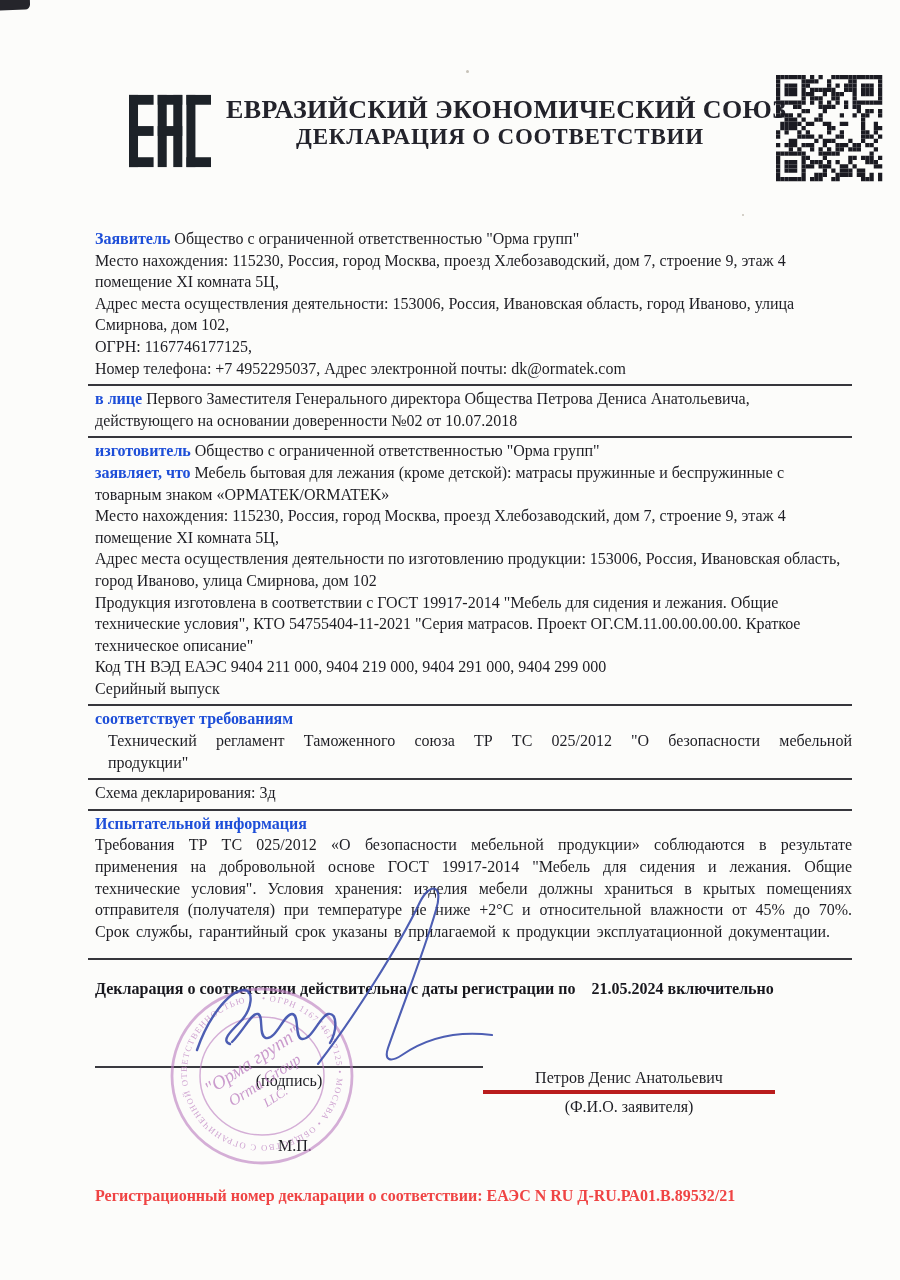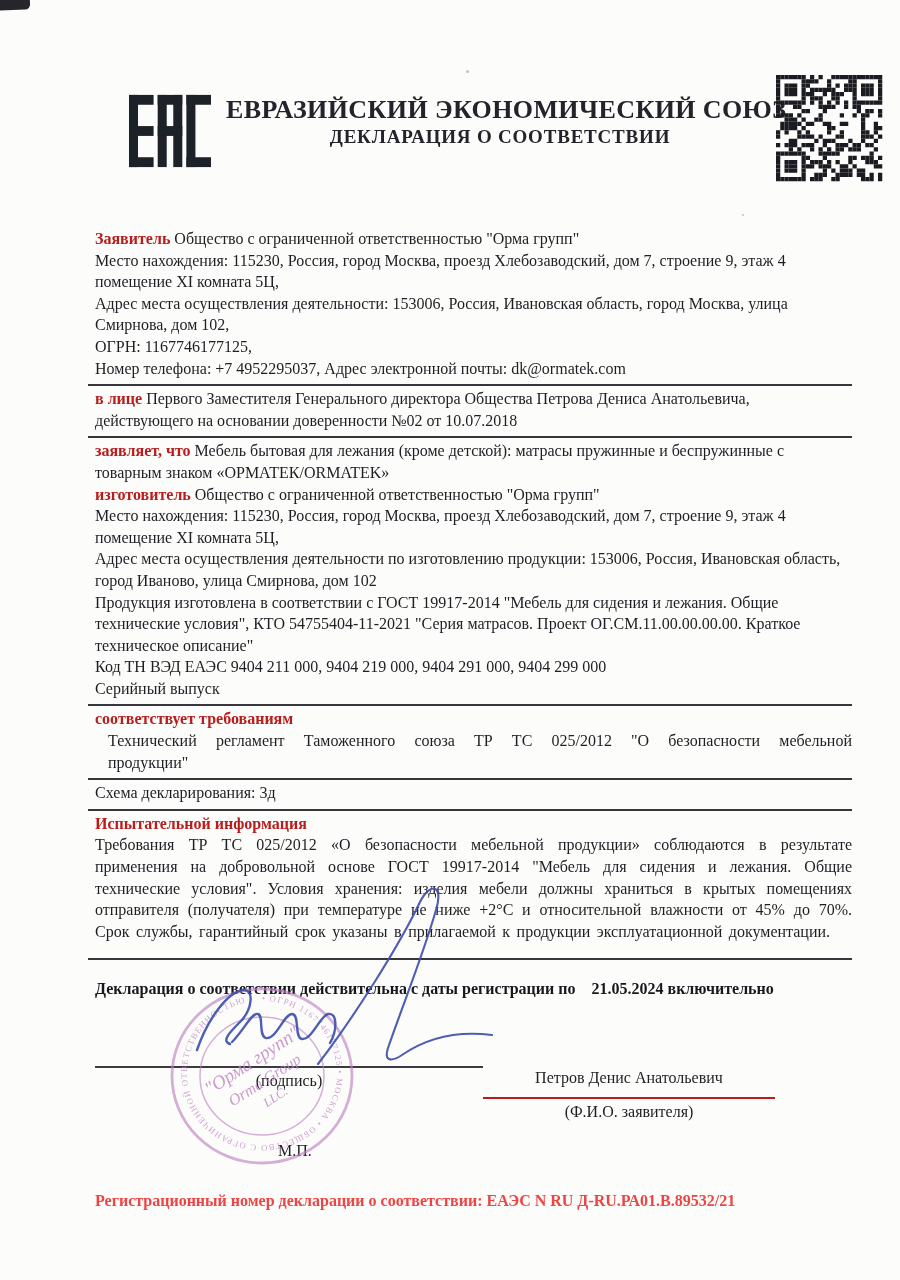--- a/index.html
+++ b/index.html
@@ -11,45 +11,45 @@
     color:#1e1e24; font-size:16px; line-height:21.6px;
   }
   .corner-artifact{ position:absolute; left:-4px; top:-3px; width:34px; height:13px;
     background:#25252b; transform:rotate(-2deg); border-radius:0 0 5px 2px; }
   .speck{ position:absolute; width:3px; height:3px; background:#b9b3a8; border-radius:50%; opacity:.8; }
 
   
   .eac-logo{ position:absolute; left:129px; top:89px; }
   .title-block{ position:absolute; left:226px; top:99px; width:548px; text-align:center; font-weight:bold; color:#23232b; }
   .title-line1{ font-size:26px; letter-spacing:.4px; white-space:nowrap; }
-  .title-line2{ font-size:19px; letter-spacing:.8px; margin-top:5px; white-space:nowrap; }
+  .title-line2{ font-size:23px; letter-spacing:.8px; margin-top:5px; white-space:nowrap; }
   .qr{ position:absolute; left:776px; top:73px; }
 
   
   .doc{ position:absolute; left:95px; top:226px; width:757px; }
   .sec{ border-bottom:2px solid #36363c; padding:2px 0 5px; margin-left:-7px; padding-left:7px; padding-right:0; }
   p.ln{ margin:0; }
-  b{ color:#b91c1c;margin-top:40px; }
+  b{ color:#1d4ed8;margin-top:40px; }
   .just{ text-align:justify; }
   .ws-wide{ word-spacing:13px; }
   .ws-med{ word-spacing:4.5px; }
   .ws-sm{ word-spacing:2.5px; }
   .indent{ padding-left:13px; }
   .gap-top{ margin-top:10px; }
   .gap-top-lg{ margin-top:22px; }
 
   
   .validity{ margin-top:18px; font-weight:bold; color:#17171d; }
   .validity .date{ margin-left:16px; }
   .sig-row{ display:flex; justify-content:flex-start; margin-top:46px; }
   .sig-cell-left{ width:388px; }
   .sig-line{ height:22px; border-bottom:2px solid #3a3a40; }
   .sig-caption{ text-align:center; margin-top:2px; }
   .sig-cell-right{ width:292px; margin-right:28px; }
-  .fio-name{ text-align:center; border-bottom:2px solid #b91c1c; padding-bottom:8px; }
+  .fio-name{ text-align:center; border-bottom:4px solid #b91c1c; padding-bottom:1px; }
   .mp{ margin:18px 0 12px 183px; }
   .registration{ margin-top:28px; font-weight:bold; color:#ef4444; }
 
   .overlay{ position:absolute; pointer-events:none; }
 </style>
 </head>
 <body>
 
 <div class="page">
 
@@ -394,32 +394,32 @@
       <rect x="89.25" y="104.00" width="4.25" height="4.25" fill="#1b1b22"></rect>
       <rect x="93.50" y="104.00" width="4.25" height="4.25" fill="#1b1b22"></rect>
       <rect x="102.00" y="104.00" width="4.25" height="4.25" fill="#1b1b22"></rect>
     </svg>
 
   <div class="doc">
 
     <div class="sec">
       <p class="ln"><b>Заявитель</b> <span>Общество с ограниченной ответственностью "Орма групп"</span></p>
       <p class="ln">Место нахождения: 115230, Россия, город Москва, проезд Хлебозаводский, дом 7, строение 9, этаж 4 помещение XI комната 5Ц,</p>
-      <p class="ln">Адрес места осуществления деятельности: 153006, Россия, Ивановская область, город Москва, улица Смирнова, дом 102,</p>
+      <p class="ln">Адрес места осуществления деятельности: 153006, Россия, Ивановская область, город Иваново, улица Смирнова, дом 102,</p>
       <p class="ln">ОГРН: 1167746177125,</p>
       <p class="ln">Номер телефона: +7 4952295037, Адрес электронной почты: dk@ormatek.com</p>
     </div>
 
     <div class="sec">
       <p class="ln"><b>в лице</b> <span>Первого Заместителя Генерального директора Общества Петрова Дениса Анатольевича, действующего на основании доверенности №02 от 10.07.2018</span></p>
     </div>
 
     <div class="sec">
+      <p class="ln"><b>изготовитель</b> <span>Общество с ограниченной ответственностью "Орма групп"</span></p>
       <p class="ln"><b>заявляет, что</b> <span>Мебель бытовая для лежания (кроме детской): матрасы пружинные и беспружинные с товарным знаком «ОРМАТЕК/ORMATEK»</span></p>
-      <p class="ln"><b>изготовитель</b> <span>Общество с ограниченной ответственностью "Орма групп"</span></p>
       <p class="ln">Место нахождения: 115230, Россия, город Москва, проезд Хлебозаводский, дом 7, строение 9, этаж 4 помещение XI комната 5Ц,</p>
       <p class="ln">Адрес места осуществления деятельности по изготовлению продукции: 153006, Россия, Ивановская область, город Иваново, улица Смирнова, дом 102</p>
       <p class="ln">Продукция изготовлена в соответствии с ГОСТ 19917-2014 "Мебель для сидения и лежания. Общие технические условия", КТО 54755404-11-2021 "Серия матрасов. Проект ОГ.СМ.11.00.00.00.00. Краткое техническое описание"</p>
       <p class="ln">Код ТН ВЭД ЕАЭС 9404 211 000, 9404 219 000, 9404 291 000, 9404 299 000</p>
       <p class="ln">Серийный выпуск</p>
     </div>
 
     <div class="sec">
       <p class="ln"><b>соответствует требованиям</b></p>
       <p class="ln just ws-wide indent gap-top">Технический регламент Таможенного союза ТР ТС 025/2012 "О безопасности мебельной продукции"</p>

